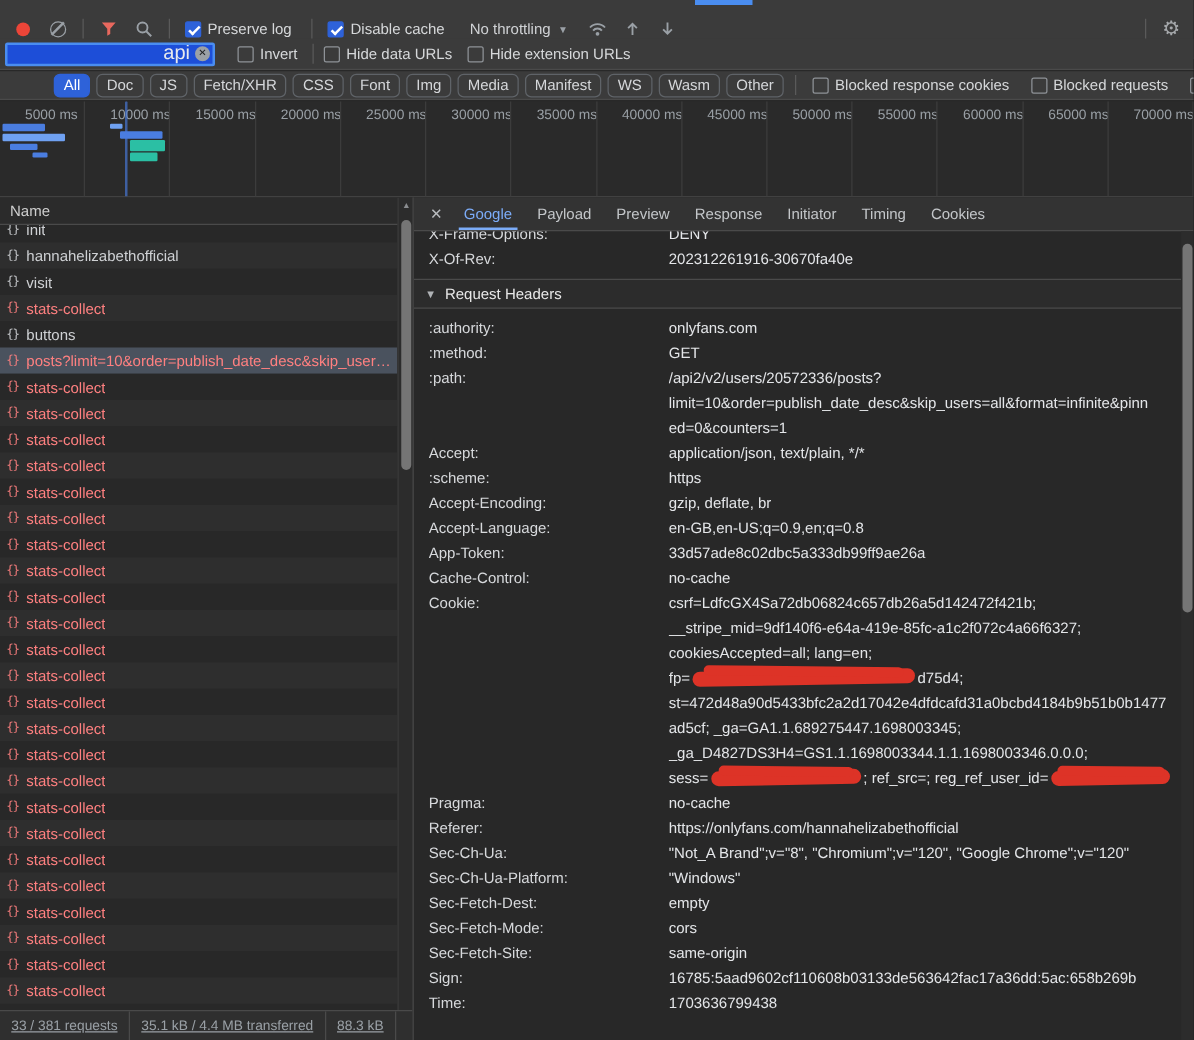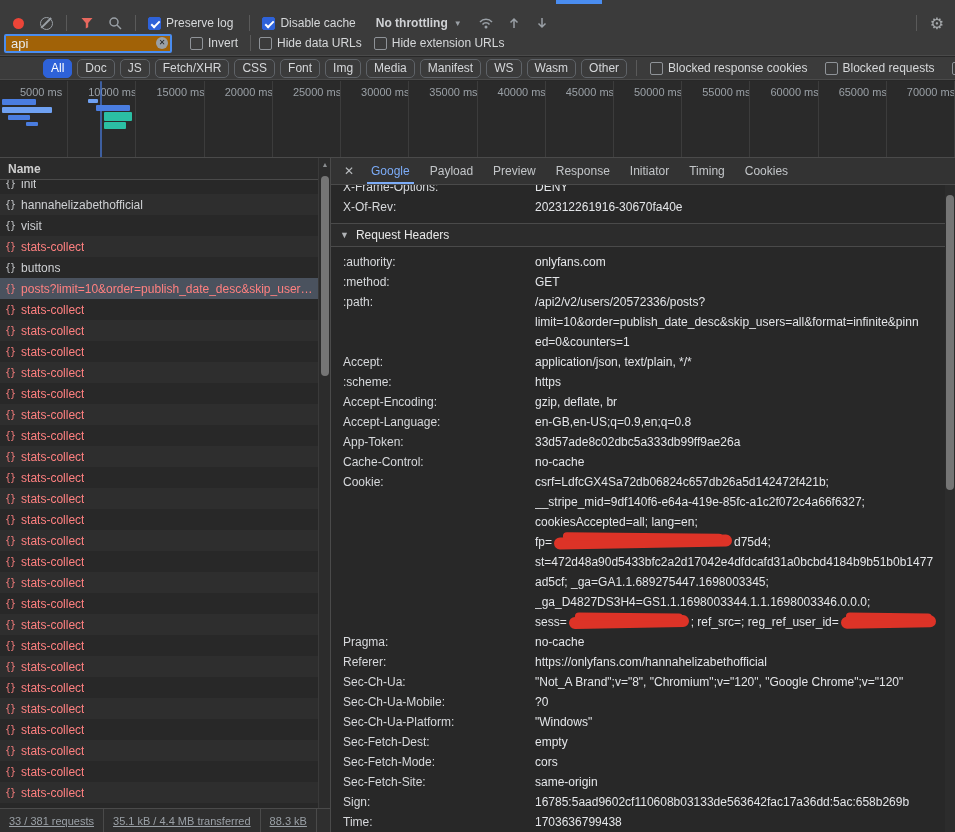--- a/index.html
+++ b/index.html
@@ -12,44 +12,44 @@
   .icon-btn { width:24px; height:24px; display:flex; align-items:center; justify-content:center; flex:none; cursor:pointer; }
   .vdiv { width:1px; height:16px; background:#5a5a5a; margin:0 4px; flex:none; }
   .flex-spacer { flex:1; }
   .record-dot { width:11px; height:11px; border-radius:50%; background:#ec4538; }
   .clear-glyph { width:13px; height:13px; border:1.5px solid #9aa0a6; border-radius:50%; position:relative; display:inline-block; }
   .clear-glyph::after { content:""; position:absolute; left:-2px; top:4.5px; width:14px; height:1.5px; background:#9aa0a6; transform:rotate(-45deg); }
   .cb-group { display:flex; align-items:center; gap:5px; margin:0 8px 0 4px; cursor:pointer; flex:none; }
   .cb { width:13px; height:13px; border:1px solid #8f9398; border-radius:2px; position:relative; flex:none; background:transparent; }
   .cb.checked { background:#2e62d9; border-color:#2e62d9; }
   .cb.checked::after { content:""; position:absolute; left:4px; top:1px; width:3px; height:7px; border:solid #fff; border-width:0 2px 2px 0; transform:rotate(45deg); }
-  .throttle { display:flex; align-items:center; gap:6px; color:#d0d2d5; padding:2px 8px; cursor:pointer; flex:none;font-weight:bold; }
+  .throttle { display:flex; align-items:center; gap:6px; color:#d0d2d5; padding:2px 8px; cursor:pointer; flex:none; }
   .caret { font-size:8px; color:#9aa0a6; }
   .gear-glyph::before { content:"⚙"; font-size:16px; color:#a5a8ab; }
   .blue-strip { position:absolute; left:556px; top:0; width:46px; height:4px; background:#4a8df0; }
 
   .filter-row { position:absolute; left:0; top:31px; width:955px; height:25px; background:#3b3b3b; border-bottom:1px solid #4a4a4a; display:flex; align-items:center; padding:0 4px; }
   .filter-box { position:relative; width:168px; height:19px; flex:none; margin-right:14px; }
-  .filter-box input { width:100%; height:100%; background:#a16207; border:2px solid #4a8df0; border-radius:2px; color:#e8eaed; font-size:13px; padding:0 18px 0 5px; font-family:"Liberation Sans", sans-serif; outline:none; }
+  .filter-box input { width:100%; height:100%; background:#1d4ed8; border:2px solid #4a8df0; border-radius:2px; color:#e8eaed; font-size:16px; padding:0 18px 0 5px; font-family:"Liberation Sans", sans-serif; outline:none;text-align:right; }
   .clear-x { position:absolute; right:4px; top:3.5px; width:12px; height:12px; border-radius:50%; background:#9aa0a6; cursor:pointer; }
   .clear-x::after { content:"✕"; position:absolute; left:0; top:0; width:12px; height:12px; line-height:12px; text-align:center; font-size:8px; color:#202124; }
 
   .chips-row { position:absolute; left:0; top:57px; width:955px; height:23px; background:#3b3b3b; border-bottom:1px solid #4a4a4a; display:flex; align-items:center; padding:0 6px; gap:5px; }
   .chip { border:1px solid #5f6368; border-radius:5px; padding:1px 7px 2px; color:#d5d7da; cursor:pointer; flex:none; }
   .chip.selected { background:#2e62d9; border-color:#2e62d9; color:#fff; }
 
   
   .timeline { position:absolute; left:0; top:81px; width:955px; height:77px; background:#2a2a2a; border-bottom:1px solid #4a4a4a; overflow:hidden; cursor:crosshair; }
   .tl-cells { display:flex; height:100%; }
   .tl-cell { flex:1; border-right:1px solid #3c3c3c; font-size:11px; color:#9aa0a6; padding:5px 0 0 20px; white-space:nowrap; overflow:hidden; }
   .tl-bar { position:absolute; border-radius:1px; }
 
   
   .left-panel { position:absolute; left:0; top:158px; width:330px; height:650px; background:#282828; overflow:hidden; }
-  .name-header { height:22px; background:#2b2b2b; border-bottom:1px solid #4a4a4a; color:#cfcfcf; padding:4px 0 0 8px;font-weight:bold; }
+  .name-header { height:22px; background:#2b2b2b; border-bottom:1px solid #4a4a4a; color:#cfcfcf; padding:4px 0 0 8px; }
   .req-list { position:absolute; left:0; top:22px; right:12px; bottom:0; overflow:hidden; }
   .req-row { height:21px; display:flex; align-items:center; gap:6px; padding:0 5px; white-space:nowrap; cursor:pointer; color:#cfd1d4; }
   .req-row:first-child { margin-top:-7px; }
   .req-row:nth-child(odd) { background:#282828; }
   .req-row:nth-child(even) { background:#2e2e2e; }
   .req-row.error { color:#ff8080; }
   .req-row.selected { background:#4a525e; }
   .req-icon { flex:none; font-family:"DejaVu Sans Mono", monospace; font-size:10px; letter-spacing:-1px; opacity:.9; }
   .req-icon::before { content:"{}"; }
   .req-label { overflow:hidden; text-overflow:ellipsis; }
@@ -472,26 +472,20 @@
             <div class="vline">https://onlyfans.com/hannahelizabethofficial</div>
           </span>
   </div>
         <div class="hdr-row">
     <span class="hdr-name">Sec-Ch-Ua:</span>
     <span class="hdr-value">
             <div class="vline">"Not_A Brand";v="8", "Chromium";v="120", "Google Chrome";v="120"</div>
           </span>
   </div>
         <div class="hdr-row">
-    <span class="hdr-name">Sec-Ch-Ua-Mobile:</span>
-    <span class="hdr-value">
-            <div class="vline">?0</div>
-          </span>
-  </div>
-        <div class="hdr-row">
     <span class="hdr-name">Sec-Ch-Ua-Platform:</span>
     <span class="hdr-value">
             <div class="vline">"Windows"</div>
           </span>
   </div>
         <div class="hdr-row">
     <span class="hdr-name">Sec-Fetch-Dest:</span>
     <span class="hdr-value">
             <div class="vline">empty</div>
           </span>

